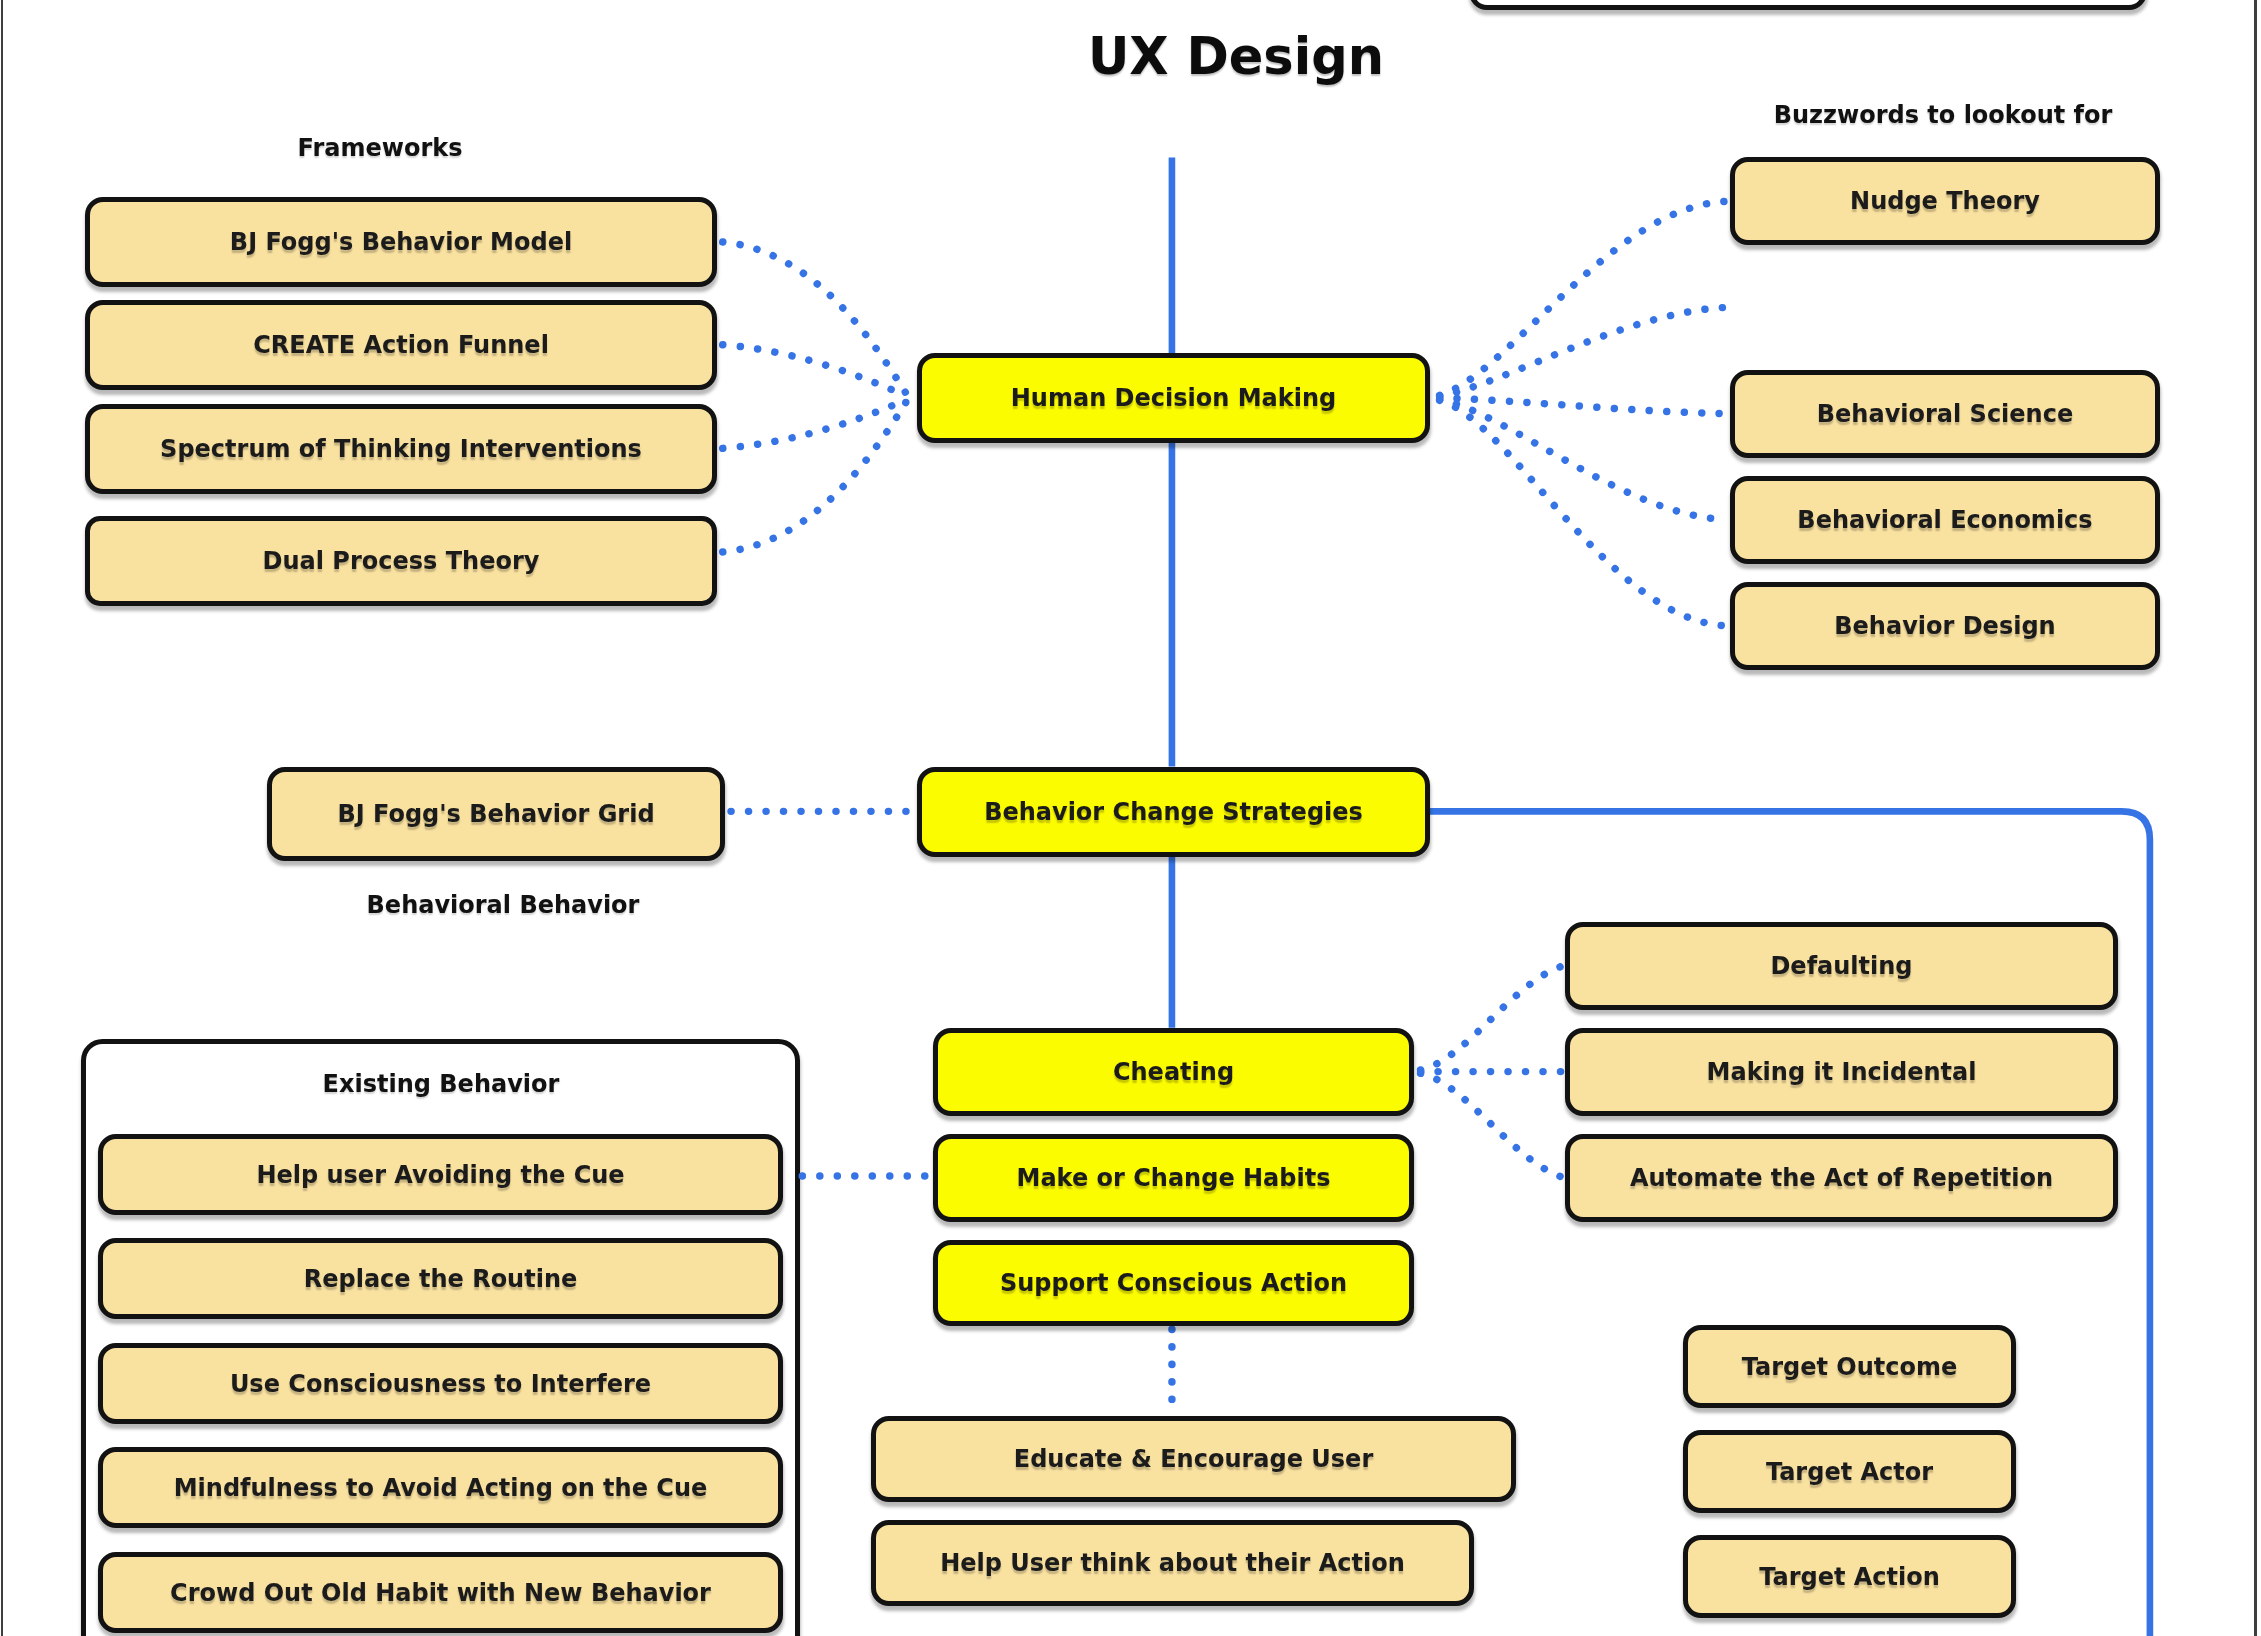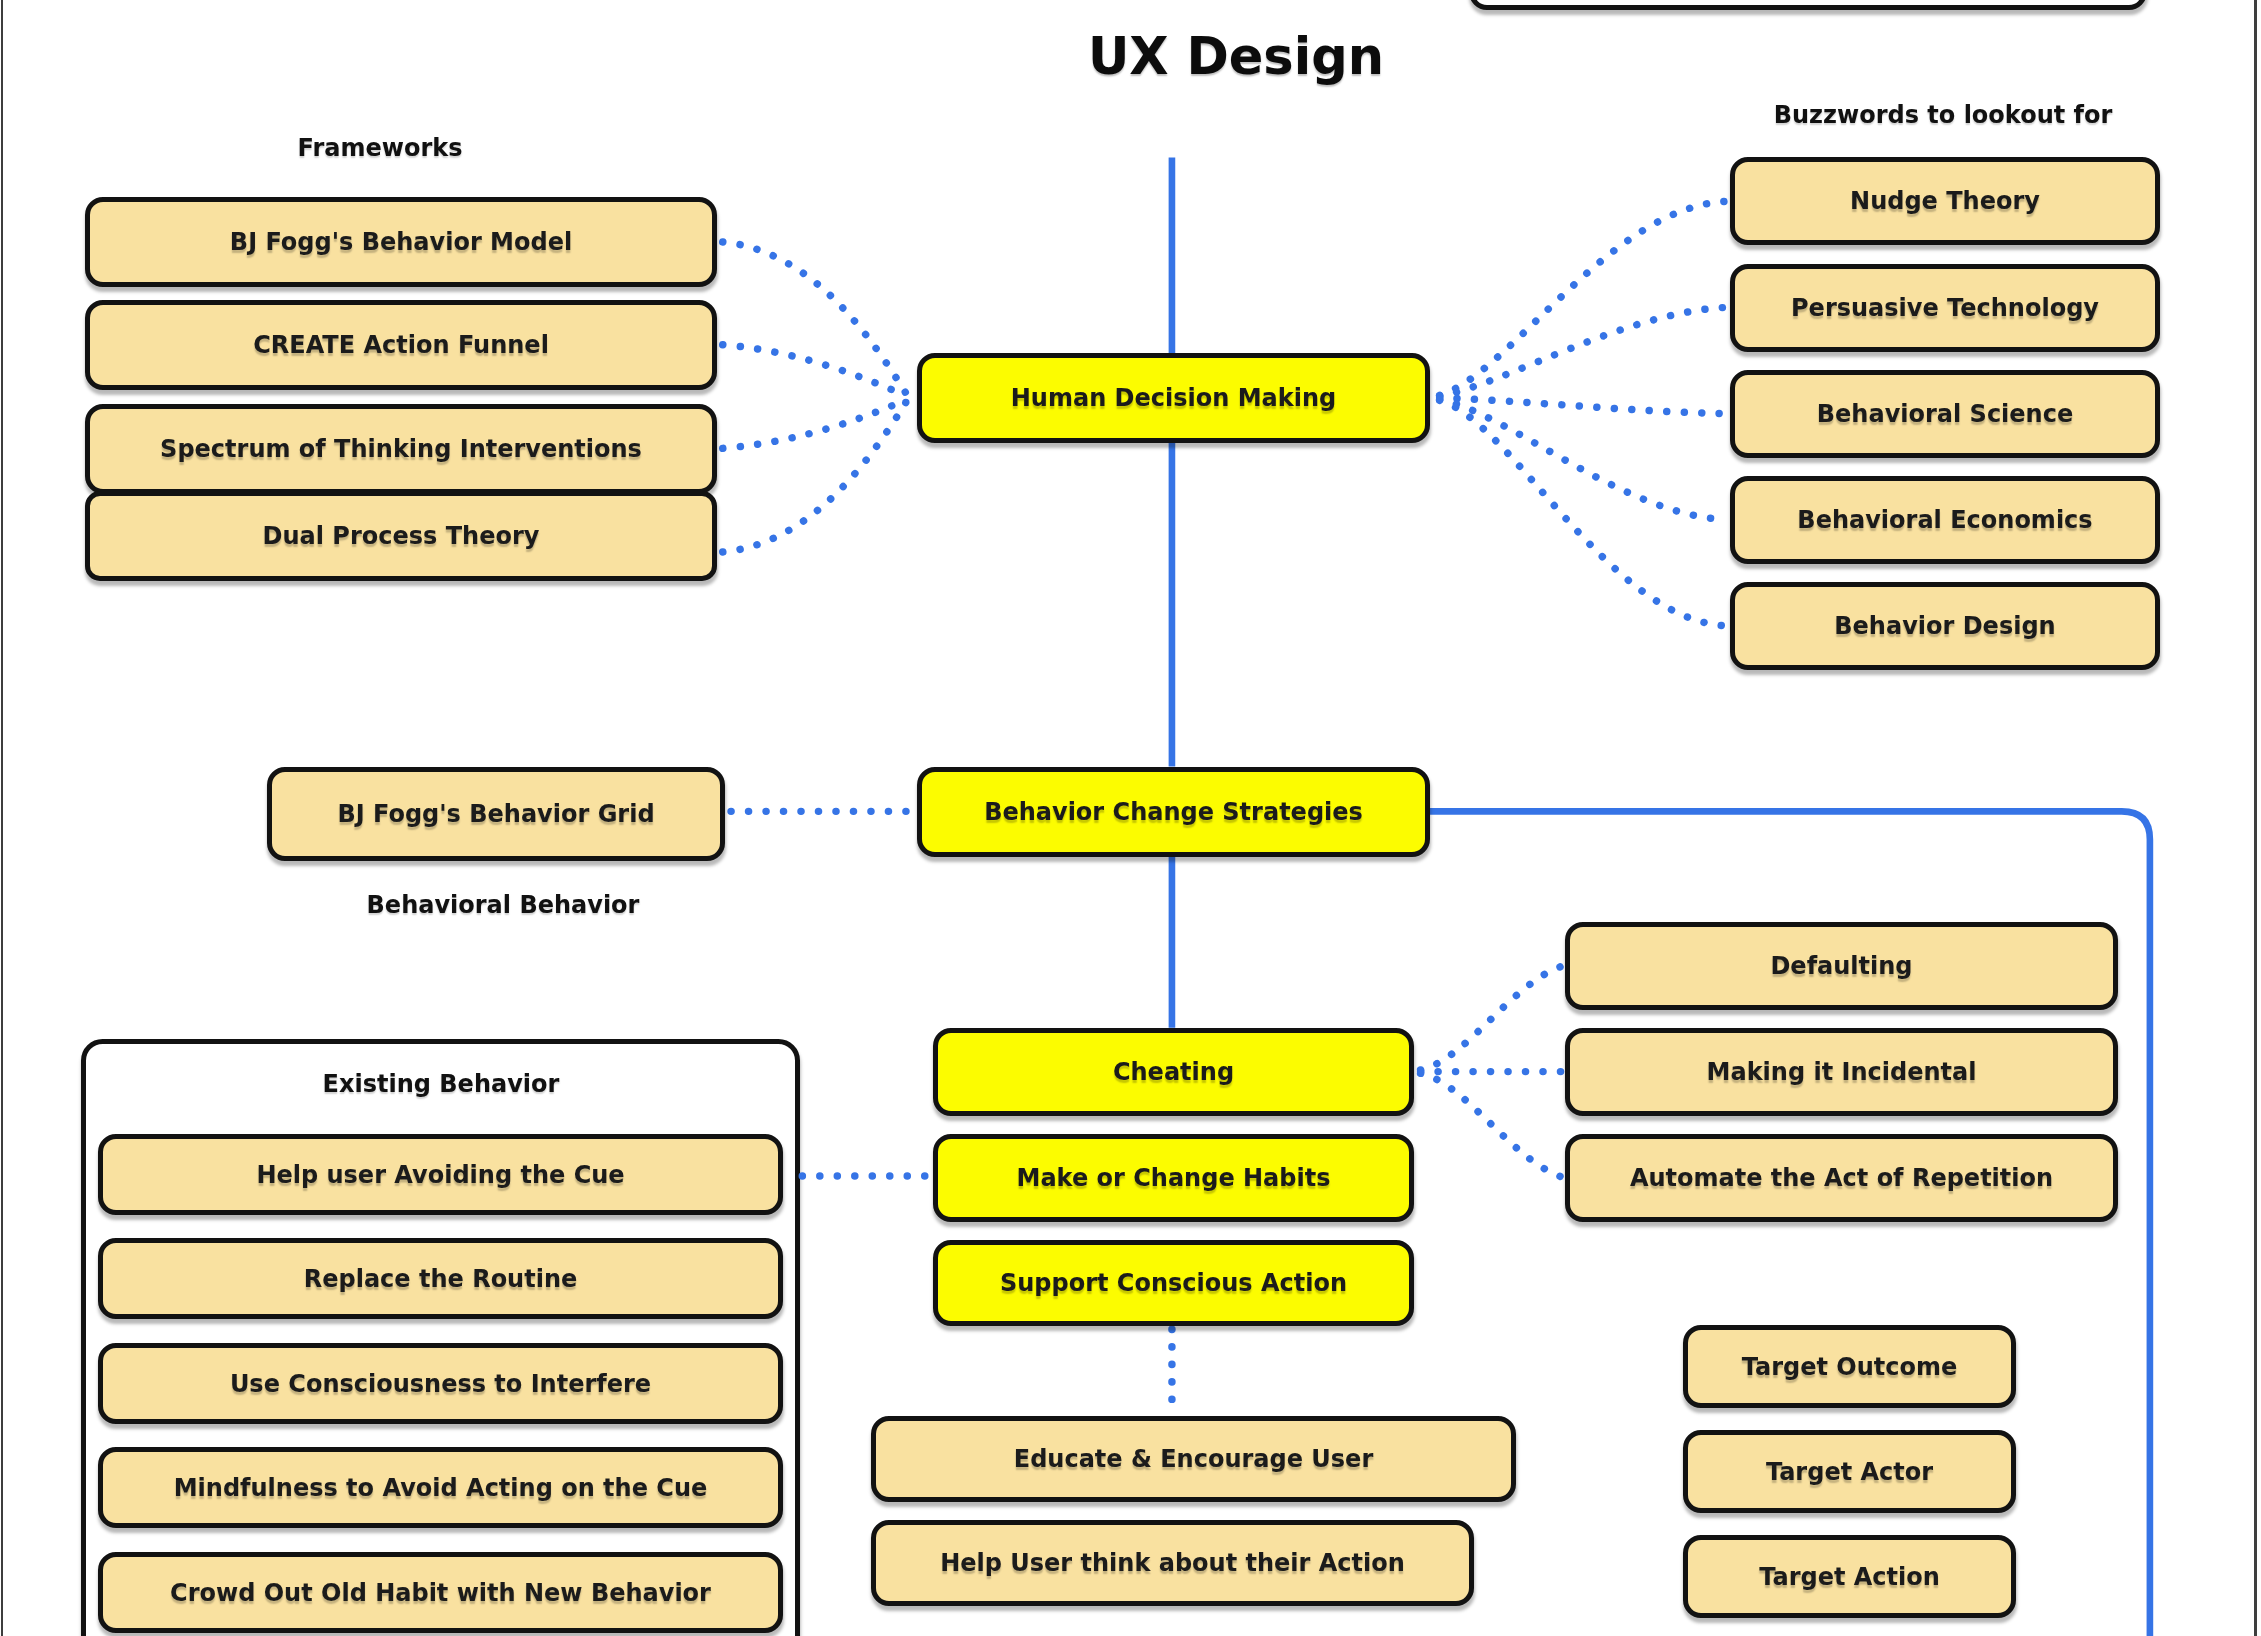--- a/index.html
+++ b/index.html
@@ -89,33 +89,30 @@
 
   <div class="node tan" style="left:85px;top:197px;width:632px;height:90px;">
     <span>BJ Fogg's Behavior Model</span>
     </div>
   <div class="node tan" style="left:85px;top:300px;width:632px;height:90px;">
     <span>CREATE Action Funnel</span>
     </div>
   <div class="node tan" style="left:85px;top:404px;width:632px;height:90px;">
     <span>Spectrum of Thinking Interventions</span>
     </div>
-  <div class="node tan" style="left:85px;top:491px;width:632px;height:90px;border-radius:15px;">
+  <div class="node tan" style="left:85px;top:516px;width:632px;height:90px;border-radius:15px;">
     <span>Dual Process Theory</span>
     </div>
 
   <div class="node yellow" style="left:917px;top:353px;width:513px;height:90px;">
     <span>Human Decision Making</span>
     </div>
 
   <div class="node tan" style="left:1730px;top:157px;width:430px;height:88px;">
     <span>Nudge Theory</span>
-    </div>
-  <div class="node tan" style="left:1730px;top:264px;width:430px;height:88px;">
-    <span>Persuasive Technology</span>
     </div>
   <div class="node tan" style="left:1730px;top:370px;width:430px;height:88px;">
     <span>Behavioral Science</span>
     </div>
   <div class="node tan" style="left:1730px;top:476px;width:430px;height:88px;">
     <span>Behavioral Economics</span>
     </div>
   <div class="node tan" style="left:1730px;top:582px;width:430px;height:88px;">
     <span>Behavior Design</span>
     </div>

